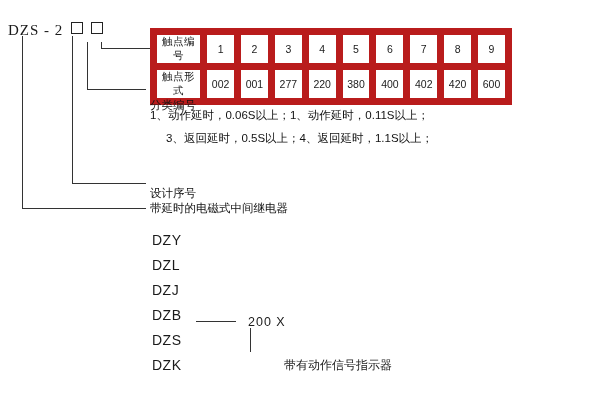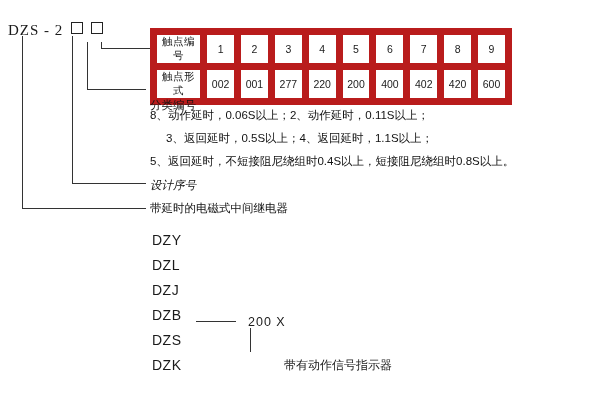--- a/index.html
+++ b/index.html
@@ -113,21 +113,21 @@
       <td class="cell">7</td>
       <td class="cell">8</td>
       <td class="cell">9</td>
     </tr>
     <tr>
       <td class="rowhead">触点形式</td>
       <td class="cell">002</td>
       <td class="cell">001</td>
       <td class="cell">277</td>
       <td class="cell">220</td>
-      <td class="cell">200</td>
+      <td class="cell">380</td>
       <td class="cell">400</td>
       <td class="cell">402</td>
       <td class="cell">420</td>
       <td class="cell">600</td>
     </tr>
   </tbody>
     </table>
 
   <svg class="lines" viewBox="0 0 600 400">
     <g stroke="#333333" stroke-width="1" fill="none" shape-rendering="crispEdges">
@@ -140,24 +140,23 @@
 
       <path d="M22.5,36 L22.5,208 L146,208"></path>
 
       <path d="M196,321.5 L236,321.5"></path>
 
       <path d="M250.5,352 L250.5,328"></path>
     </g>
   </svg>
 
   <div class="lbl" style="left:150px; top:98px;">分类编号</div>
-  <div class="lbl" style="left:150px; top:108px;">8、动作延时，0.06S以上；2、动作延时，0.11S以上；</div>
+  <div class="lbl" style="left:150px; top:108px;">1、动作延时，0.06S以上；1、动作延时，0.11S以上；</div>
   <div class="lbl" style="left:150px; top:131px;margin-left:16px;">3、返回延时，0.5S以上；4、返回延时，1.1S以上；</div>
-  <div class="lbl" style="left:150px; top:154px;">5、返回延时，不短接阻尼绕组时0.4S以上，短接阻尼绕组时0.8S以上。</div>
-  <div class="lbl" style="left:150px; top:178px;font-style:italic;">设计序号</div>
+  <div class="lbl" style="left:150px; top:186px;">设计序号</div>
   <div class="lbl" style="left:150px; top:201px;">带延时的电磁式中间继电器</div>
 
   <div class="family">
     <div>DZY</div>
     <div>DZL</div>
     <div>DZJ</div>
     <div>DZB</div>
     <div>DZS</div>
     <div>DZK</div>
   </div>

